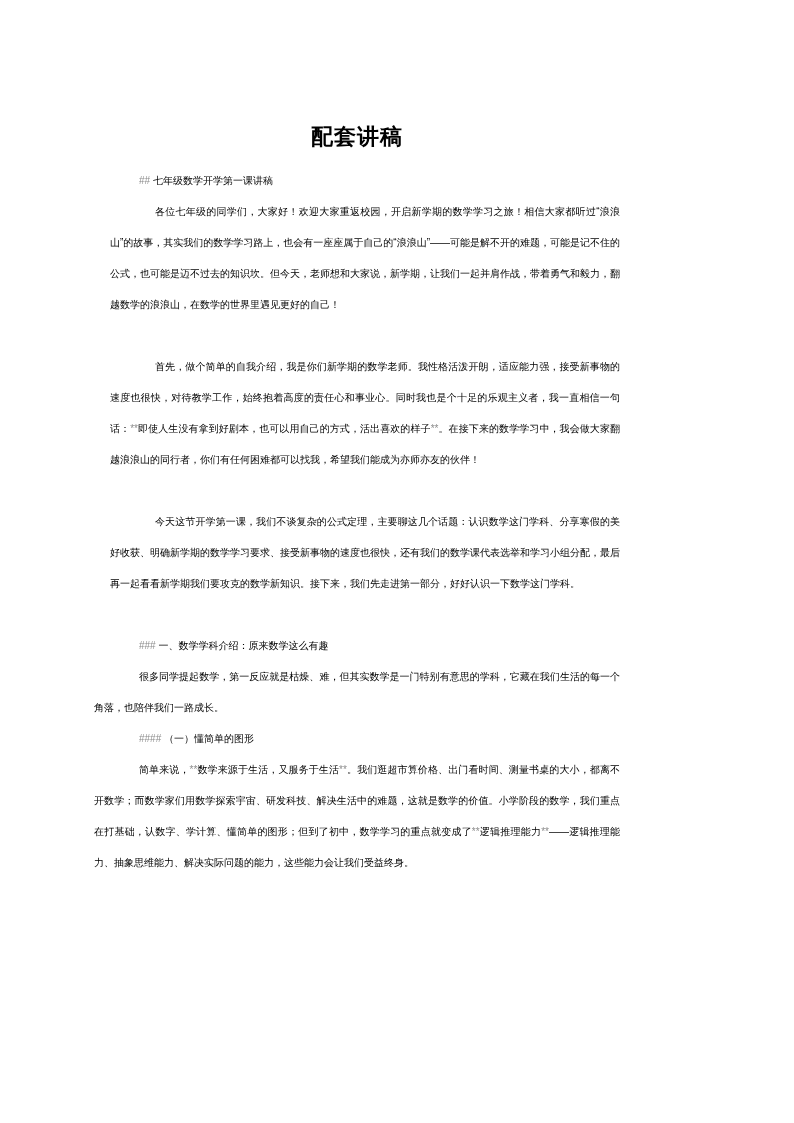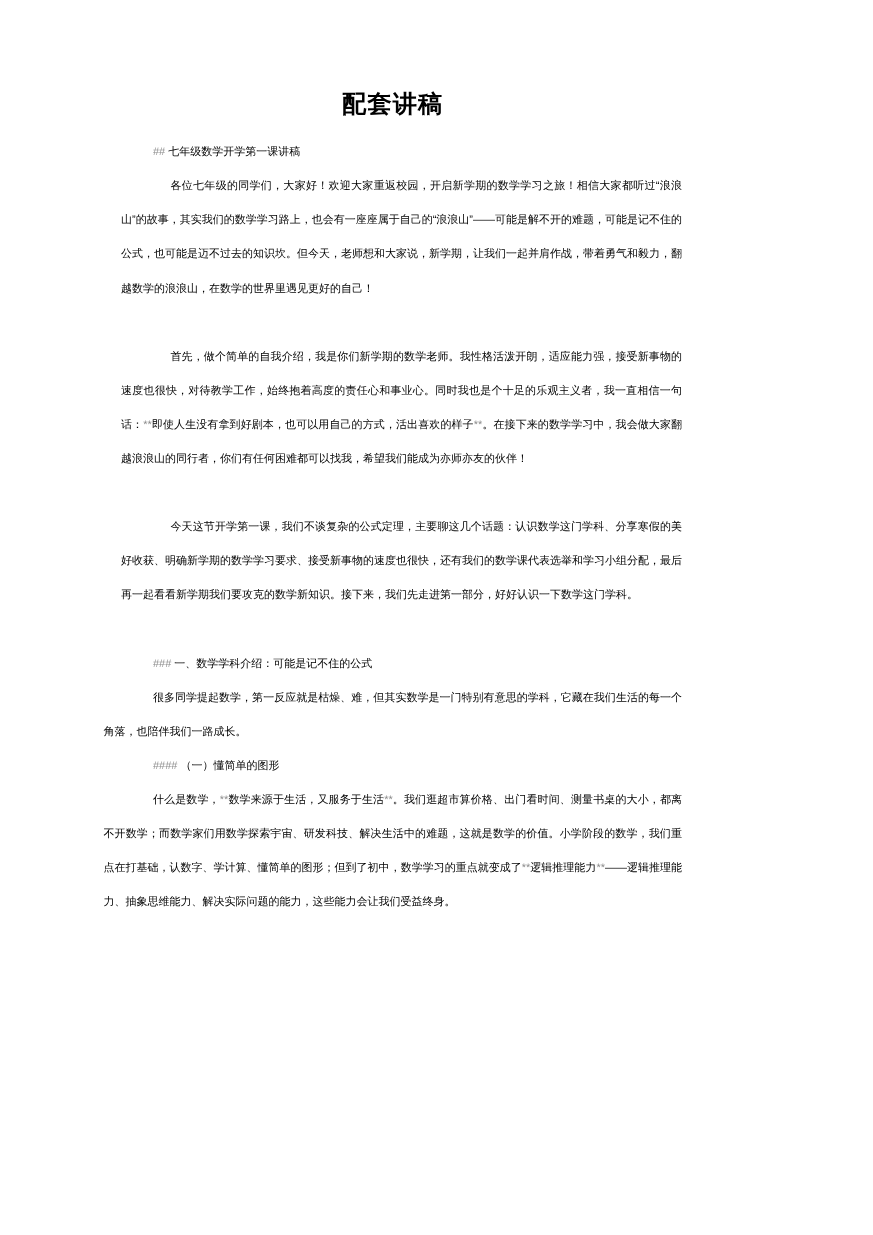--- a/index.html
+++ b/index.html
@@ -7,21 +7,21 @@
     padding: 0;
     background: #ffffff;
   }
   .page {
     position: relative;
     width: 702px;
     height: 1123px;
     background: #ffffff;
     color: #000000;
     box-sizing: border-box;
-    padding: 78px 82px 0 94px;
+    padding: 120px 82px 0 94px;
     font-family: "Liberation Sans", "DejaVu Sans", sans-serif;
     overflow: hidden;
   }
   .doc-title {
     font-size: 22px;
     font-weight: 700;
     text-align: center;
     line-height: 33px;
     margin: 0 0 12px 0;
     letter-spacing: 1px;
@@ -51,21 +51,21 @@
   <h1 class="doc-title">配套讲稿</h1>
 
   <p class="block"><span class="md-mark">## </span><span>七年级数学开学第一课讲稿</span></p>
 
   <p class="block gap-after"><span>各位七年级的同学们，大家好！欢迎大家重返校园，开启新学期的数学学习之旅！相信大家都听过“浪浪山”的故事，其实我们的数学学习路上，也会有一座座属于自己的“浪浪山”——可能是解不开的难题，可能是记不住的公式，也可能是迈不过去的知识坎。但今天，老师想和大家说，新学期，让我们一起并肩作战，带着勇气和毅力，翻越数学的浪浪山，在数学的世界里遇见更好的自己！</span></p>
 
   <p class="block gap-after"><span>首先，做个简单的自我介绍，我是你们新学期的数学老师。我性格活泼开朗，适应能力强，接受新事物的速度也很快，对待教学工作，始终抱着高度的责任心和事业心。同时我也是个十足的乐观主义者，我一直相信一句话：</span><span class="md-mark">**</span><span>即使人生没有拿到好剧本，也可以用自己的方式，活出喜欢的样子</span><span class="md-mark">**</span><span>。在接下来的数学学习中，我会做大家翻越浪浪山的同行者，你们有任何困难都可以找我，希望我们能成为亦师亦友的伙伴！</span></p>
 
   <p class="block gap-after"><span>今天这节开学第一课，我们不谈复杂的公式定理，主要聊这几个话题：认识数学这门学科、分享寒假的美好收获、明确新学期的数学学习要求、接受新事物的速度也很快，还有我们的数学课代表选举和学习小组分配，最后再一起看看新学期我们要攻克的数学新知识。接下来，我们先走进第一部分，好好认识一下数学这门学科。</span></p>
 
-  <p class="block"><span class="md-mark">### </span><span>一、数学学科介绍：可能是记不住的公式</span></p>
+  <p class="block"><span class="md-mark">### </span><span>一、数学学科介绍：原来数学这么有趣</span></p>
 
   <p class="block"><span>很多同学提起数学，第一反应就是枯燥、难，但其实数学是一门特别有意思的学科，它藏在我们生活的每一个角落，也陪伴我们一路成长。</span></p>
 
   <p class="block"><span class="md-mark">#### </span><span>（一）懂简单的图形</span></p>
 
-  <p class="block"><span>什么是数学，</span><span class="md-mark">**</span><span>数学来源于生活，又服务于生活</span><span class="md-mark">**</span><span>。我们逛超市算价格、出门看时间、测量书桌的大小，都离不开数学；而数学家们用数学探索宇宙、研发科技、解决生活中的难题，这就是数学的价值。小学阶段的数学，我们重点在打基础，认数字、学计算、懂简单的图形；但到了初中，数学学习的重点就变成了</span><span class="md-mark">**</span><span>逻辑推理能力</span><span class="md-mark">**</span><span>——逻辑推理能力、抽象思维能力、解决实际问题的能力，这些能力会让我们受益终身。</span></p>
+  <p class="block"><span>简单来说，</span><span class="md-mark">**</span><span>数学来源于生活，又服务于生活</span><span class="md-mark">**</span><span>。我们逛超市算价格、出门看时间、测量书桌的大小，都离不开数学；而数学家们用数学探索宇宙、研发科技、解决生活中的难题，这就是数学的价值。小学阶段的数学，我们重点在打基础，认数字、学计算、懂简单的图形；但到了初中，数学学习的重点就变成了</span><span class="md-mark">**</span><span>逻辑推理能力</span><span class="md-mark">**</span><span>——逻辑推理能力、抽象思维能力、解决实际问题的能力，这些能力会让我们受益终身。</span></p>
 
 </div>
 
 </body></html>

